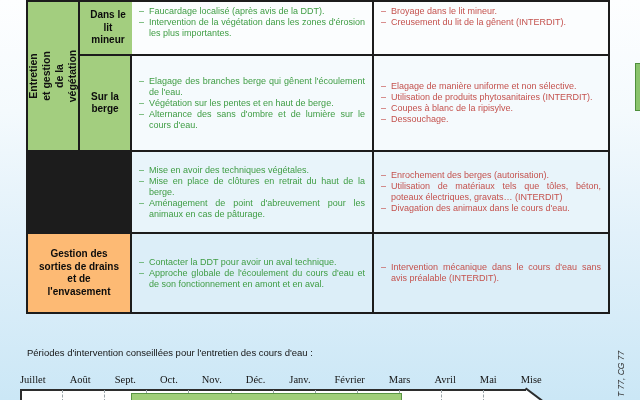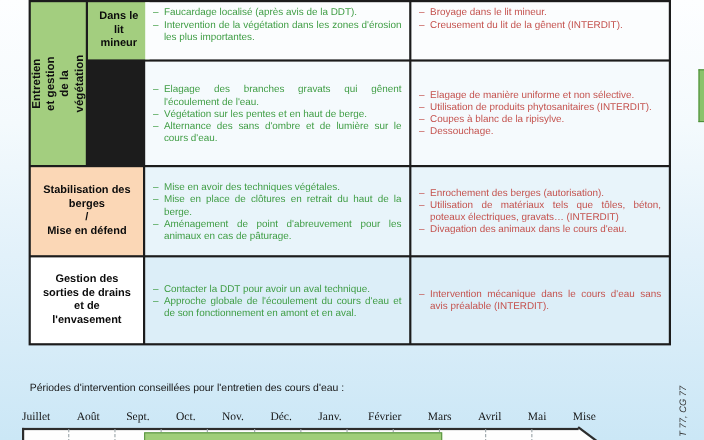--- a/index.html
+++ b/index.html
@@ -12,21 +12,21 @@
   
   .tbl { position:absolute; left:26px; top:0; width:584px; height:314px; background:#1c1c1c; }
   .cell { position:absolute; box-sizing:border-box; overflow:hidden; }
   .hdr {
     display:flex; align-items:center; justify-content:center;
     font-weight:bold; font-size:10px; line-height:12.5px;
     text-align:center; white-space:pre-line; color:#0c0c0c;
   }
   .green  { background:#A3CE7F; }
   .peach  { background:#FBD7B6; }
-  .blue   { background:#ffffff; }
+  .blue   { background:#fdba74; }
   .bg1 { background:#FBFDFE; }
   .bg2 { background:#F5FAFD; }
   .bg3 { background:#E8F4FA; }
   .bg4 { background:#DCEEF8; }
   .vcell { display:flex; align-items:center; justify-content:center; }
   .vtext {
     transform:rotate(-90deg); white-space:pre-line; text-align:center;
     font-weight:bold; font-size:10.5px; line-height:13px; width:142px;
   }
   .list {
@@ -102,24 +102,26 @@
         <div class="li">
           <span class="dash">–</span>
           <span class="txt">Broyage dans le lit mineur.</span>
         </div>
         <div class="li">
           <span class="dash">–</span>
           <span class="txt">Creusement du lit de la gênent (INTERDIT).</span>
         </div>
       </div>
 
+    <div class="cell green hdr" style="left:54px; top:56px; width:50px; height:94px;">Sur la
+berge</div>
     <div class="cell bg2 list do" style="left:106px; top:56px; width:240px; height:94px;">
         <div class="li">
           <span class="dash">–</span>
-          <span class="txt">Elagage des branches gravats qui gênent l'écoulement de l'eau.</span>
+          <span class="txt">Elagage des branches berge qui gênent l'écoulement de l'eau.</span>
         </div>
         <div class="li">
           <span class="dash">–</span>
           <span class="txt">Végétation sur les pentes et en haut de berge.</span>
         </div>
         <div class="li">
           <span class="dash">–</span>
           <span class="txt">Alternance des sans d'ombre et de lumière sur le cours d'eau.</span>
         </div>
       </div>
@@ -135,24 +137,20 @@
         <div class="li">
           <span class="dash">–</span>
           <span class="txt">Coupes à blanc de la ripisylve.</span>
         </div>
         <div class="li">
           <span class="dash">–</span>
           <span class="txt">Dessouchage.</span>
         </div>
       </div>
 
-    <div class="cell peach hdr" style="left:2px; top:152px; width:102px; height:80px;">Stabilisation des
-berges
-/
-Mise en défend</div>
     <div class="cell bg3 list do" style="left:106px; top:152px; width:240px; height:80px;">
         <div class="li">
           <span class="dash">–</span>
           <span class="txt">Mise en avoir des techniques végétales.</span>
         </div>
         <div class="li">
           <span class="dash">–</span>
           <span class="txt">Mise en place de clôtures en retrait du haut de la berge.</span>
         </div>
         <div class="li">

